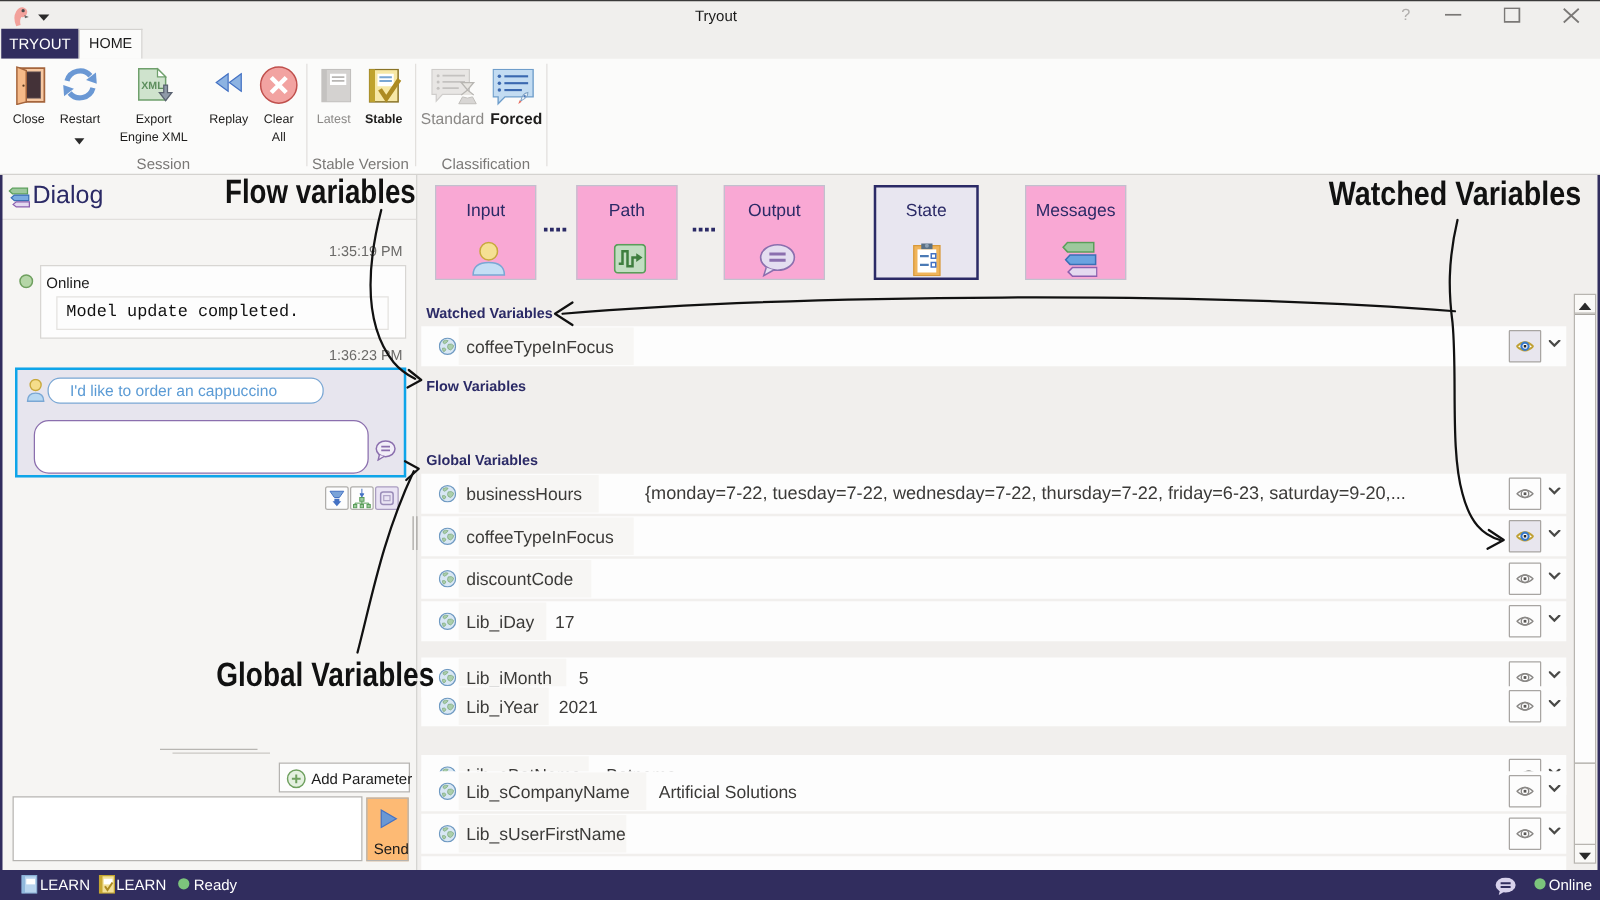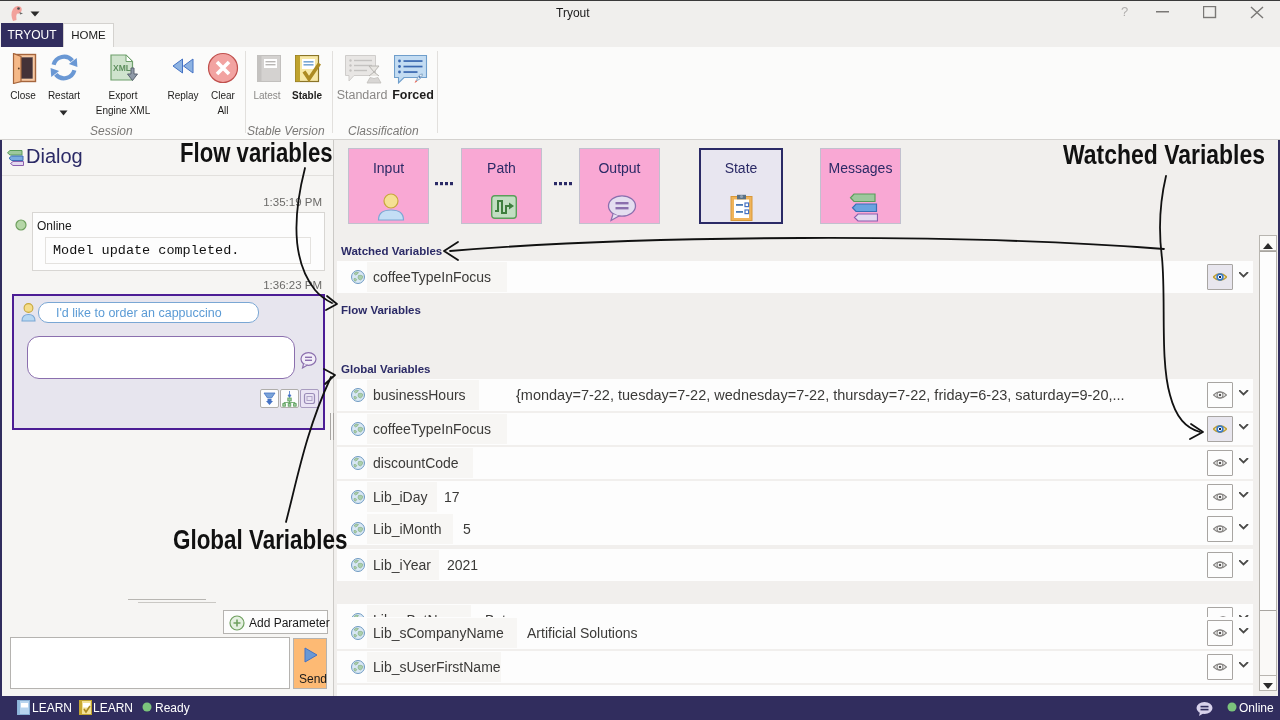--- a/index.html
+++ b/index.html
@@ -3,21 +3,21 @@
 <meta charset="utf-8">
 <style>
 * { margin:0; padding:0; box-sizing:border-box; }
 body { width:1280px; height:720px; overflow:hidden; }
 #w { position:relative; width:1280px; height:720px; background:#f1efed; font-family:"Liberation Sans",sans-serif; overflow:hidden; }
 .ab { position:absolute; }
 
 #titlebar { left:0; top:0; width:1280px; height:23px; background:#f0efed; border-top:1px solid #3a3a3a; }
 #tabrow { left:0; top:23px; width:1280px; height:24px; background:#f0efed; }
 #ribbon { left:0; top:47px; width:1280px; height:93px; background:#fbfbfa; border-bottom:1px solid #d4d2cf; }
-.rlabel { position:absolute; top:77px; font-size:12px; color:#7a7876; text-align:left;font-style:italic; }
+.rlabel { position:absolute; top:77px; font-size:12px; color:#7a7876; text-align:right; }
 .rtext { position:absolute; top:41px; font-size:10px; color:#1e1d1c; text-align:center; line-height:15px; }
 .rsep { position:absolute; top:4px; height:82px; width:1px; background:#e2e0dd; }
 
 #lpanel { left:0; top:140px; width:334px; height:556px; background:#f6f5f3; border-right:1px solid #cccac7; }
 .ts { position:absolute; right:11px; font-size:11.5px; color:#6b6a68; }
 
 .card { position:absolute; top:8px; width:81px; height:76px; background:#f9a8d4; border:1px solid #c2c0ce; }
 .cardt { display:block; text-align:center; margin-top:11px; font-size:14px; color:#2b2a66; }
 .vhead { position:absolute; left:7px; font-size:11.5px; font-weight:bold; color:#2b2a66; }
 .row { position:absolute; left:3px; width:916px; height:32px; background:#fdfdfd; }
@@ -196,21 +196,21 @@
 
   <div class="ab" style="left:32px;top:72px;width:293px;height:59px;background:#fdfdfd;border:1px solid #d8d6d3;"></div>
   <svg class="ab" style="left:15px;top:79px" width="12" height="12">
         <circle cx="6" cy="6" r="5" fill="#b5d6a7" stroke="#6fa05f" stroke-width="1.2"></circle>
       </svg>
   <span class="ab" style="left:37px;top:79px;font-size:12px;color:#1a1a1a;">Online</span>
   <div class="ab" style="left:45px;top:97px;width:266px;height:27px;background:#fdfdfd;border:1px solid #e4e2df;"></div>
   <span class="ab" style="left:53px;top:103px;font-family:'Liberation Mono',monospace;font-size:13.5px;color:#111;">Model update completed.</span>
   <span class="ts" style="top:139px;">1:36:23 PM</span>
 
-  <div class="ab" style="left:12px;top:154px;width:313px;height:136px;background:#e7e5ee;border:2px solid #4c1d95;">
+  <div class="ab" style="left:12px;top:154px;width:313px;height:88px;background:#e7e5ee;border:2px solid #0ea5e9;">
     <svg class="ab" style="left:7px;top:7px" width="15" height="19" viewBox="0 0 15 19">
       <circle cx="7.5" cy="5" r="4.4" fill="#f5dd8a" stroke="#c8a83c" stroke-width="1.1"></circle>
       <path d="M1 18 Q1 11.5 7.5 11.5 Q14 11.5 14 18Z" fill="#b8d8f2" stroke="#7aa7d4" stroke-width="1.1"></path>
     </svg>
     <div class="ab" style="left:24px;top:6px;width:221px;height:21px;background:#fff;border:1.5px solid #7aa7d4;border-radius:10px;"></div>
     <span class="ab" style="left:42px;top:10px;font-size:12.5px;color:#5b9bd5;">I'd like to order an cappuccino</span>
     <div class="ab" style="left:13px;top:40px;width:268px;height:43px;background:#fff;border:1.4px solid #8b6fae;border-radius:12px;"></div>
     <svg class="ab" style="left:286px;top:56px" width="18" height="17" viewBox="0 0 18 17">
       <ellipse cx="8.5" cy="7" rx="7.5" ry="6.3" fill="#f2eef8" stroke="#8b6fae" stroke-width="1.2"></ellipse>
       <path d="M3.5 12 L2.5 16 L7.5 13" fill="#f2eef8" stroke="#8b6fae" stroke-width="1.1"></path>
@@ -385,21 +385,21 @@
     <div class="nmc" style="width:70px;"></div>
         <span class="nm">Lib_iDay</span>
     <span class="vl" style="left:107px;">17</span>
     <div class="eyeb"><svg style="margin:5px 0 0 5px" width="14" height="14">
             <use href="#eyeg"></use>
           </svg></div>
     <svg class="chev" width="10" height="6">
           <use href="#chevd"></use>
         </svg>
   </div>
-  <div class="row" style="top:373px;">
+  <div class="row" style="top:386px;">
     <svg class="ab" style="left:14px;top:9px" width="14" height="14">
           <use href="#globe"></use>
         </svg>
     <div class="nmc" style="width:86px;"></div>
         <span class="nm">Lib_iMonth</span>
     <span class="vl" style="left:126px;">5</span>
     <div class="eyeb"><svg style="margin:5px 0 0 5px" width="14" height="14">
             <use href="#eyeg"></use>
           </svg></div>
     <svg class="chev" width="10" height="6">

